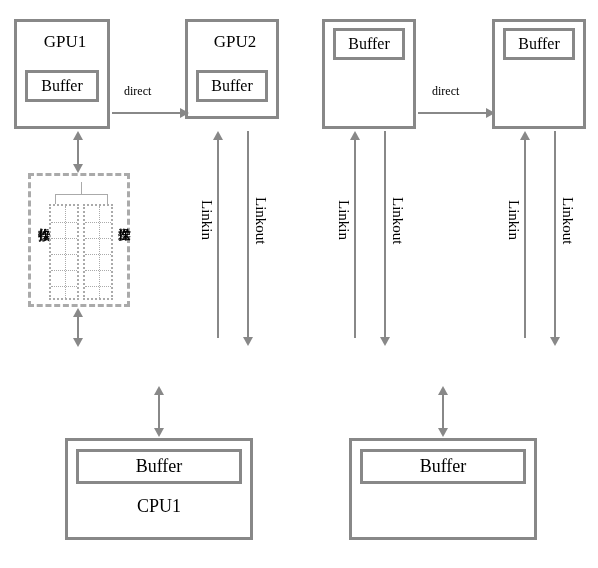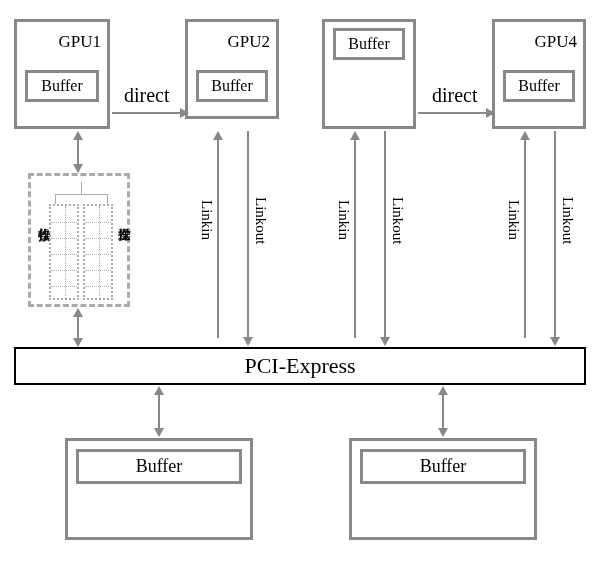--- a/index.html
+++ b/index.html
@@ -19,32 +19,32 @@
   }
   .gpu-box {
     position: absolute;
     border: 3px solid #888;
     background: #fff;
     padding: 6px;
   }
   .gpu-title {
     font-size: 17px;
     margin: 4px 0 18px 6px;
-    text-align: right;
+    text-align: center;
   }
   .buffer-box {
     border: 3px solid #888;
     text-align: center;
     font-size: 16px;
     padding: 4px 6px;
     margin: 0 2px 2px 2px;
   }
   .label {
     position: absolute;
-    font-size: 20px;
+    font-size: 12px;
   }
   .vlabel {
     position: absolute;
     font-size: 15px;
     writing-mode: vertical-rl;
     text-orientation: mixed;
   }
   .pci-bar {
     position: absolute;
     border: 2px solid #000;
@@ -135,21 +135,20 @@
   <div class="gpu-box" style="left:185px; top:19px; width:94px; height:100px;">
     <div class="gpu-title">GPU2</div>
     <div class="buffer-box">Buffer</div>
   </div>
 
   <div class="gpu-box" style="left:322px; top:19px; width:94px; height:110px;">
     <div class="buffer-box">Buffer</div>
   </div>
 
   <div class="gpu-box" style="left:492px; top:19px; width:94px; height:110px;">
-    <div class="gpu-title">GPU4</div>
     <div class="buffer-box">Buffer</div>
   </div>
 
   <div class="label" style="left:124px; top:84px;">direct</div>
   <div class="line-h" style="left:112px; top:112px; width:70px; height:2px;"></div>
   <div class="arrow-right" style="left:180px; top:108px;"></div>
 
   <div class="label" style="left:432px; top:84px;">direct</div>
   <div class="line-h" style="left:418px; top:112px; width:70px; height:2px;"></div>
   <div class="arrow-right" style="left:486px; top:108px;"></div>
@@ -205,31 +204,31 @@
   <div class="vlabel" style="left:389px; top:197px;">Linkout</div>
 
   <div class="line-v" style="left:524px; top:140px; width:2px; height:198px;"></div>
   <div class="arrow-up" style="left:520px; top:131px;"></div>
   <div class="vlabel" style="left:505px; top:200px;">Linkin</div>
 
   <div class="line-v" style="left:554px; top:131px; width:2px; height:206px;"></div>
   <div class="arrow-down" style="left:550px; top:337px;"></div>
   <div class="vlabel" style="left:559px; top:197px;">Linkout</div>
 
-  <div class="pci-bar" style="left:14px; top:347px; width:572px; height:38px; line-height:34px;">PCI-Express</div>
 
   <div class="line-v" style="left:158px; top:394px; width:2px; height:36px;"></div>
   <div class="arrow-up" style="left:154px; top:386px;"></div>
   <div class="arrow-down" style="left:154px; top:428px;"></div>
 
   <div class="line-v" style="left:442px; top:394px; width:2px; height:36px;"></div>
   <div class="arrow-up" style="left:438px; top:386px;"></div>
   <div class="arrow-down" style="left:438px; top:428px;"></div>
 
   <div class="cpu-box" style="left:65px; top:438px; width:188px; height:102px;">
     <div class="cpu-buffer">Buffer</div>
+    <div class="cpu-title">CPU1</div>
   </div>
 
   <div class="cpu-box" style="left:349px; top:438px; width:188px; height:102px;">
     <div class="cpu-buffer">Buffer</div>
   </div>
 
 </div>
 
 </body></html>

